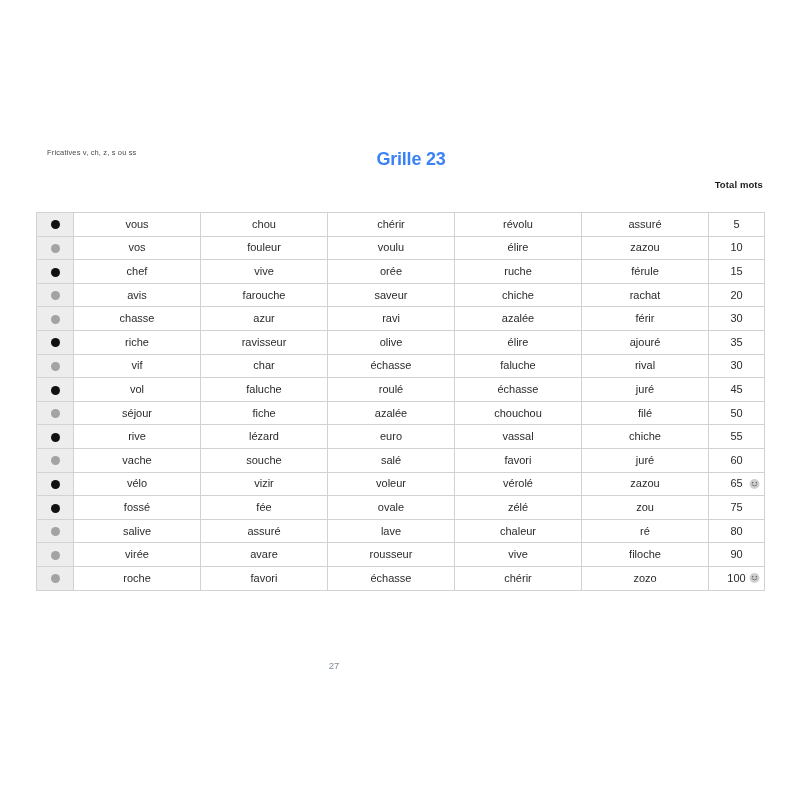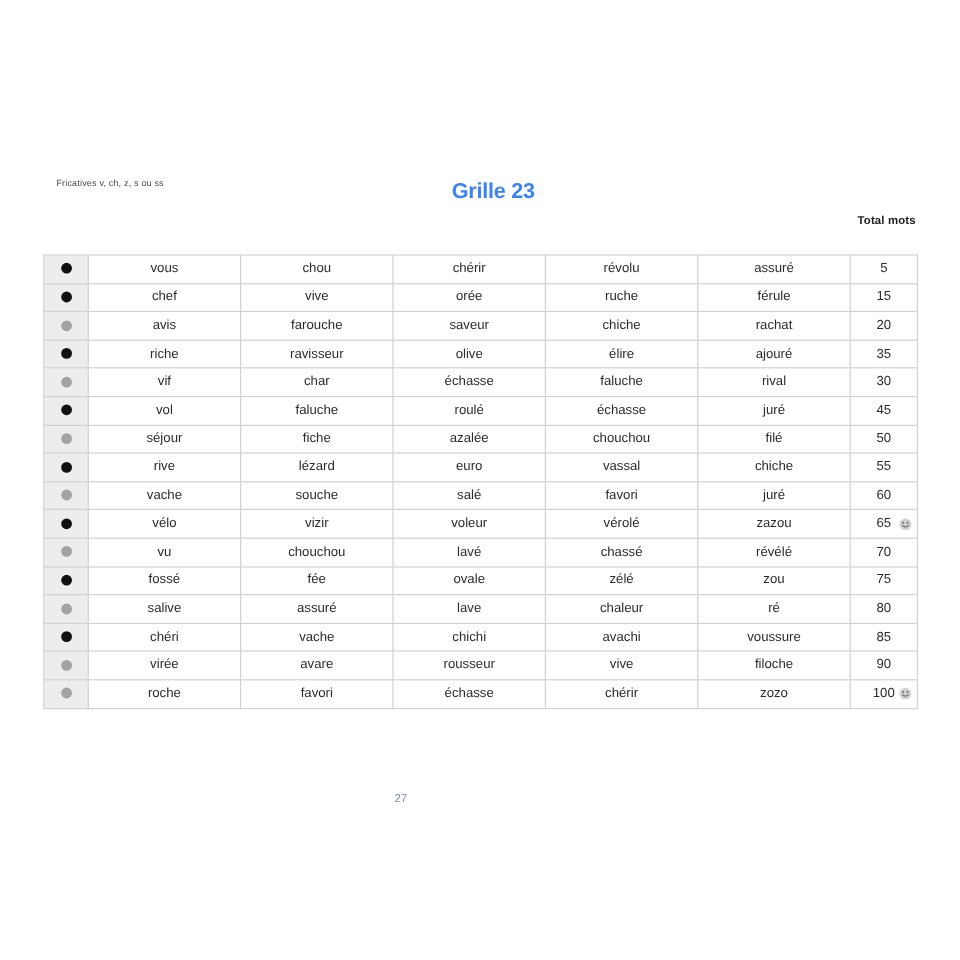--- a/index.html
+++ b/index.html
@@ -148,36 +148,54 @@
         <tr>
           <td class="col-dot"><span class="dot black"></span></td>
           <td>vous</td>
           <td>chou</td>
           <td>chérir</td>
           <td>révolu</td>
           <td>assuré</td>
           <td class="col-total total-cell"><span class="num">5</span></td>
         </tr>
         <tr>
+          <td class="col-dot"><span class="dot gray"></span></td>
+          <td>vos</td>
+          <td>fouleur</td>
+          <td>voulu</td>
+          <td>élire</td>
+          <td>zazou</td>
+          <td class="col-total total-cell"><span class="num">10</span></td>
+        </tr>
+        <tr>
           <td class="col-dot"><span class="dot black"></span></td>
           <td>chef</td>
           <td>vive</td>
           <td>orée</td>
           <td>ruche</td>
           <td>férule</td>
           <td class="col-total total-cell"><span class="num">15</span></td>
         </tr>
         <tr>
           <td class="col-dot"><span class="dot gray"></span></td>
           <td>avis</td>
           <td>farouche</td>
           <td>saveur</td>
           <td>chiche</td>
           <td>rachat</td>
           <td class="col-total total-cell"><span class="num">20</span></td>
+        </tr>
+        <tr>
+          <td class="col-dot"><span class="dot gray"></span></td>
+          <td>chasse</td>
+          <td>azur</td>
+          <td>ravi</td>
+          <td>azalée</td>
+          <td>férir</td>
+          <td class="col-total total-cell"><span class="num">30</span></td>
         </tr>
         <tr>
           <td class="col-dot"><span class="dot black"></span></td>
           <td>riche</td>
           <td>ravisseur</td>
           <td>olive</td>
           <td>élire</td>
           <td>ajouré</td>
           <td class="col-total total-cell"><span class="num">35</span></td>
         </tr>
@@ -234,54 +252,36 @@
           <td>vérolé</td>
           <td>zazou</td>
           <td class="col-total total-cell"><span class="num">65</span><svg class="smiley" viewBox="0 0 20 20">
               <circle cx="10" cy="10" r="9" fill="#d0d0d0"></circle>
               <circle cx="6.6" cy="7.6" r="1.5" fill="#6b6b6b"></circle>
               <circle cx="13.4" cy="7.6" r="1.5" fill="#6b6b6b"></circle>
               <path d="M5.4 11.6 Q10 16 14.6 11.6" stroke="#6b6b6b" stroke-width="1.6" fill="none" stroke-linecap="round"></path>
             </svg></td>
         </tr>
         <tr>
-          <td class="col-dot"><span class="dot gray"></span></td>
-          <td>vu</td>
-          <td>chouchou</td>
-          <td>lavé</td>
-          <td>chassé</td>
-          <td>révélé</td>
-          <td class="col-total total-cell"><span class="num">70</span></td>
-        </tr>
-        <tr>
           <td class="col-dot"><span class="dot black"></span></td>
           <td>fossé</td>
           <td>fée</td>
           <td>ovale</td>
           <td>zélé</td>
           <td>zou</td>
           <td class="col-total total-cell"><span class="num">75</span></td>
         </tr>
         <tr>
           <td class="col-dot"><span class="dot gray"></span></td>
           <td>salive</td>
           <td>assuré</td>
           <td>lave</td>
           <td>chaleur</td>
           <td>ré</td>
           <td class="col-total total-cell"><span class="num">80</span></td>
-        </tr>
-        <tr>
-          <td class="col-dot"><span class="dot black"></span></td>
-          <td>chéri</td>
-          <td>vache</td>
-          <td>chichi</td>
-          <td>avachi</td>
-          <td>voussure</td>
-          <td class="col-total total-cell"><span class="num">85</span></td>
         </tr>
         <tr>
           <td class="col-dot"><span class="dot gray"></span></td>
           <td>virée</td>
           <td>avare</td>
           <td>rousseur</td>
           <td>vive</td>
           <td>filoche</td>
           <td class="col-total total-cell"><span class="num">90</span></td>
         </tr>

